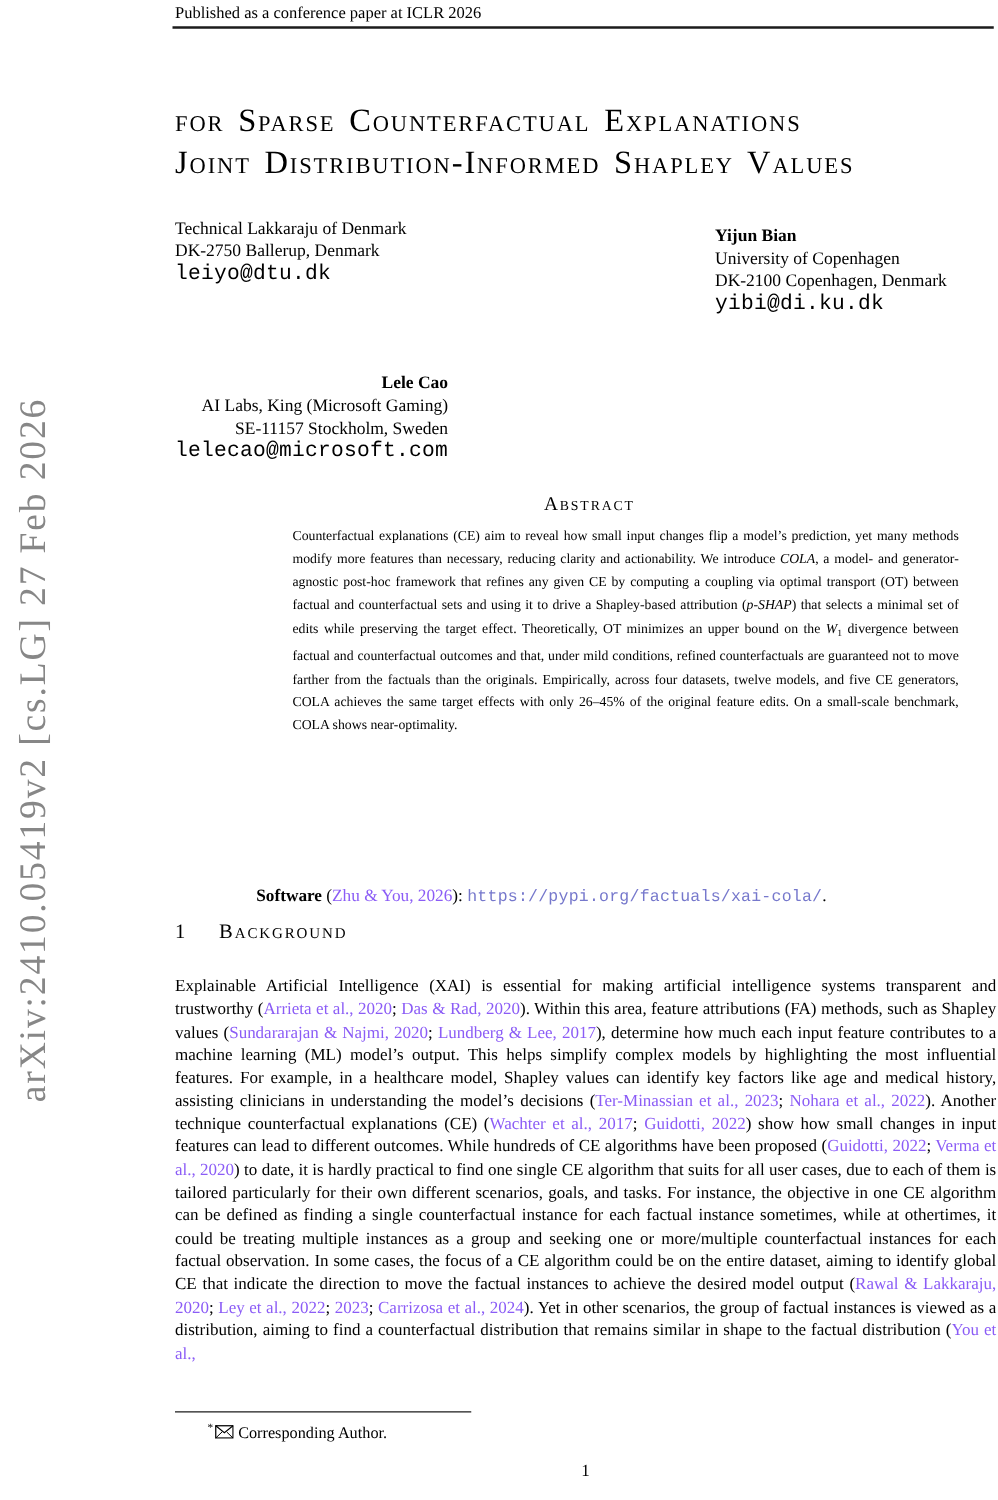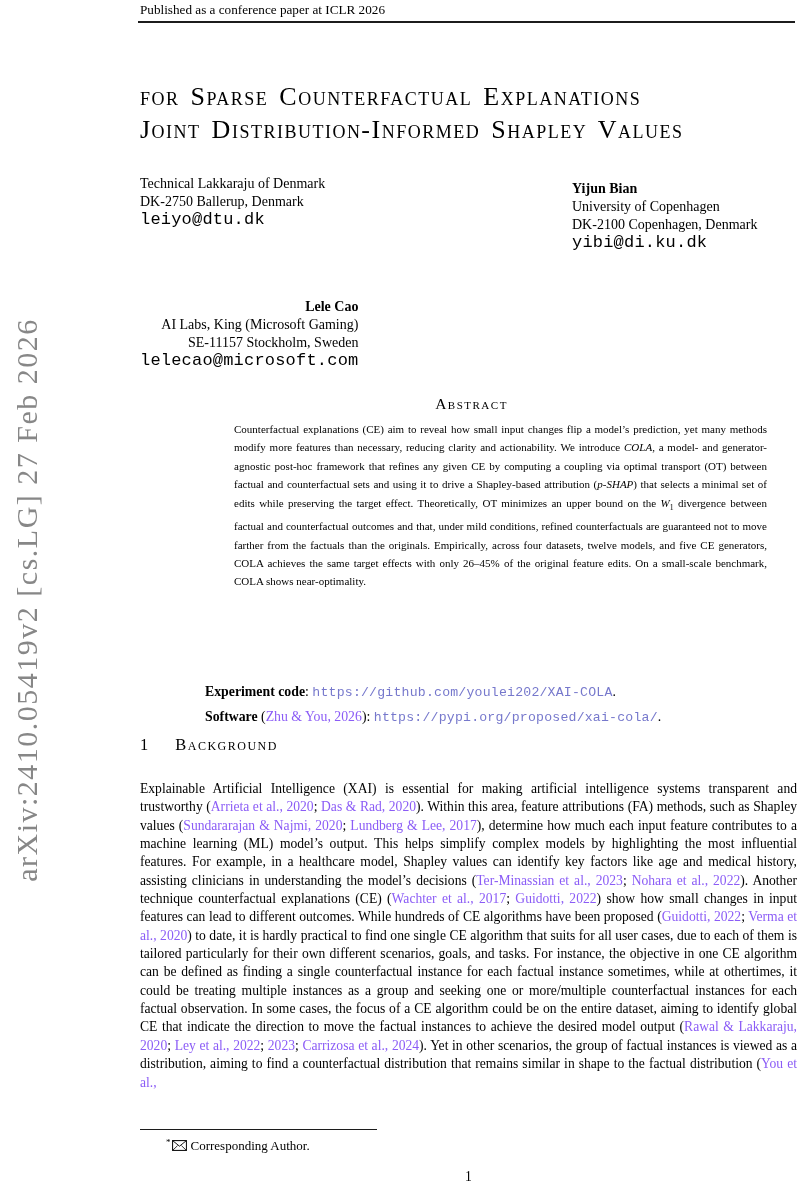--- a/index.html
+++ b/index.html
@@ -190,22 +190,21 @@
   <div class="author-block author-3">
     <div class="author-name"><span>Lele Cao</span><sup class="author-mark"></sup></div>
     <div class="author-affil">AI Labs, King (Microsoft Gaming)</div>
     <div class="author-affil">SE-11157 Stockholm, Sweden</div>
     <div class="author-email">lelecao@microsoft.com</div>
   </div>
 
   <div class="abs-heading">Abstract</div>
   <div class="abs-body"><span class="sg-plain">Counterfactual explanations (CE) aim to reveal how small input changes flip a model’s prediction, yet many methods modify more features than necessary, reducing clarity and actionability. We introduce </span><span class="sg-it">COLA</span><span class="sg-plain">, a model- and generator-agnostic post-hoc framework that refines any given CE by computing a coupling via optimal transport (OT) between factual and counterfactual sets and using it to drive a Shapley-based attribution (</span><span class="sg-it">p-SHAP</span><span class="sg-plain">) that selects a minimal set of edits while preserving the target effect. Theoretically, OT minimizes an upper bound on the </span><span class="sg-it">W</span><span class="sg-sub">1</span><span class="sg-plain"> divergence between factual and counterfactual outcomes and that, under mild conditions, refined counterfactuals are guaranteed not to move farther from the factuals than the originals. Empirically, across four datasets, twelve models, and five CE generators, COLA achieves the same target effects with only 26–45% of the original feature edits. On a small-scale benchmark, COLA shows near-optimality.</span></div>
 
-  <div class="code-line line-exp"><span class="sg-b">Experiment code</span><span class="sg-plain">: </span><span class="sg-url">https://github.com/youlei202/XAI-COLA</span><span class="sg-plain">.</span></div>
-  <div class="code-line line-soft"><span class="sg-b">Software</span><span class="sg-plain"> (</span><span class="sg-cite">Zhu &amp; You, 2026</span><span class="sg-plain">): </span><span class="sg-url">https://pypi.org/proposed/xai-cola/</span><span class="sg-plain">.</span></div>
+  <div class="code-line line-soft"><span class="sg-b">Software</span><span class="sg-plain"> (</span><span class="sg-cite">Zhu &amp; You, 2026</span><span class="sg-plain">): </span><span class="sg-url">https://pypi.org/factuals/xai-cola/</span><span class="sg-plain">.</span></div>
 
   <h2 class="sec-heading">
     <span class="sec-num">1</span><span class="sec-title">Background</span>
   </h2>
 
   <div class="body-par"><span class="sg-plain">Explainable Artificial Intelligence (XAI) is essential for making artificial intelligence systems transparent and trustworthy (</span><span class="sg-cite">Arrieta et al., 2020</span><span class="sg-plain">; </span><span class="sg-cite">Das &amp; Rad, 2020</span><span class="sg-plain">). Within this area, feature attributions (FA) methods, such as Shapley values (</span><span class="sg-cite">Sundararajan &amp; Najmi, 2020</span><span class="sg-plain">; </span><span class="sg-cite">Lundberg &amp; Lee, 2017</span><span class="sg-plain">), determine how much each input feature contributes to a machine learning (ML) model’s output. This helps simplify complex models by highlighting the most influential features. For example, in a healthcare model, Shapley values can identify key factors like age and medical history, assisting clinicians in understanding the model’s decisions (</span><span class="sg-cite">Ter-Minassian et al., 2023</span><span class="sg-plain">; </span><span class="sg-cite">Nohara et al., 2022</span><span class="sg-plain">). Another technique counterfactual explanations (CE) (</span><span class="sg-cite">Wachter et al., 2017</span><span class="sg-plain">; </span><span class="sg-cite">Guidotti, 2022</span><span class="sg-plain">) show how small changes in input features can lead to different outcomes. While hundreds of CE algorithms have been proposed (</span><span class="sg-cite">Guidotti, 2022</span><span class="sg-plain">; </span><span class="sg-cite">Verma et al., 2020</span><span class="sg-plain">) to date, it is hardly practical to find one single CE algorithm that suits for all user cases, due to each of them is tailored particularly for their own different scenarios, goals, and tasks. For instance, the objective in one CE algorithm can be defined as finding a single counterfactual instance for each factual instance sometimes, while at othertimes, it could be treating multiple instances as a group and seeking one or more/multiple counterfactual instances for each factual observation. In some cases, the focus of a CE algorithm could be on the entire dataset, aiming to identify global CE that indicate the direction to move the factual instances to achieve the desired model output (</span><span class="sg-cite">Rawal &amp; Lakkaraju, 2020</span><span class="sg-plain">; </span><span class="sg-cite">Ley et al., 2022</span><span class="sg-plain">; </span><span class="sg-cite">2023</span><span class="sg-plain">; </span><span class="sg-cite">Carrizosa et al., 2024</span><span class="sg-plain">). Yet in other scenarios, the group of factual instances is viewed as a distribution, aiming to find a counterfactual distribution that remains similar in shape to the factual distribution (</span><span class="sg-cite">You et al.,</span></div>
 
   <div class="foot-rule"></div>
   <div class="footnote">
     <sup>*</sup><svg class="env" width="15" height="11" viewBox="0 0 15 11">

